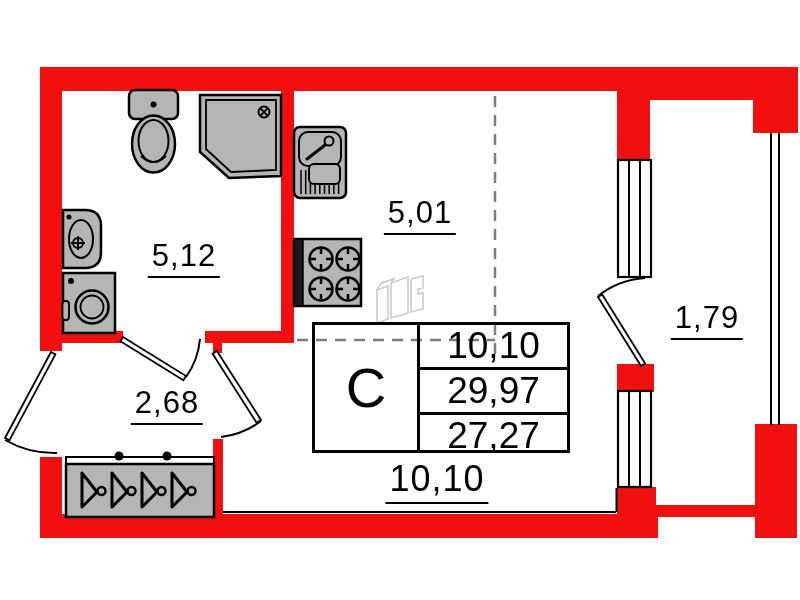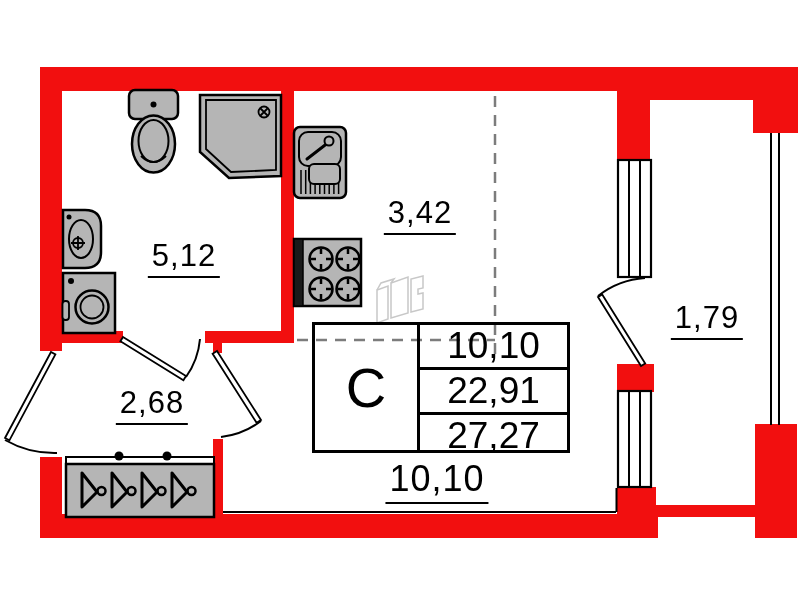--- a/index.html
+++ b/index.html
@@ -170,34 +170,34 @@
         <path d="M172 473 L172 507 L187 492 Z"></path>
           <circle cx="191.5" cy="491" r="4" style="stroke-width:2.5"></circle>
       </g>
     </g>
   </svg>
 
   <div class="room-label" style="left:184px;top:258px">
     <span>5,12</span>
   </div>
   <div class="room-label" style="left:420px;top:215px">
-    <span>3,42</span>
-  </div>
-  <div class="room-label" style="left:152px;top:405px">
+    <span>5,01</span>
+  </div>
+  <div class="room-label" style="left:167px;top:405px">
     <span>2,68</span>
   </div>
   <div class="room-label" style="left:707px;top:320px">
     <span>1,79</span>
   </div>
   <div class="room-label big" style="left:437px;top:481px">
     <span>10,10</span>
   </div>
 
   <div class="stamp">
     <div class="stamp-type">С</div>
     <div class="stamp-values">
       <div class="stamp-row">10,10</div>
-      <div class="stamp-row">22,91</div>
+      <div class="stamp-row">29,97</div>
       <div class="stamp-row">27,27</div>
     </div>
   </div>
 
 </div>
 
 </body></html>

